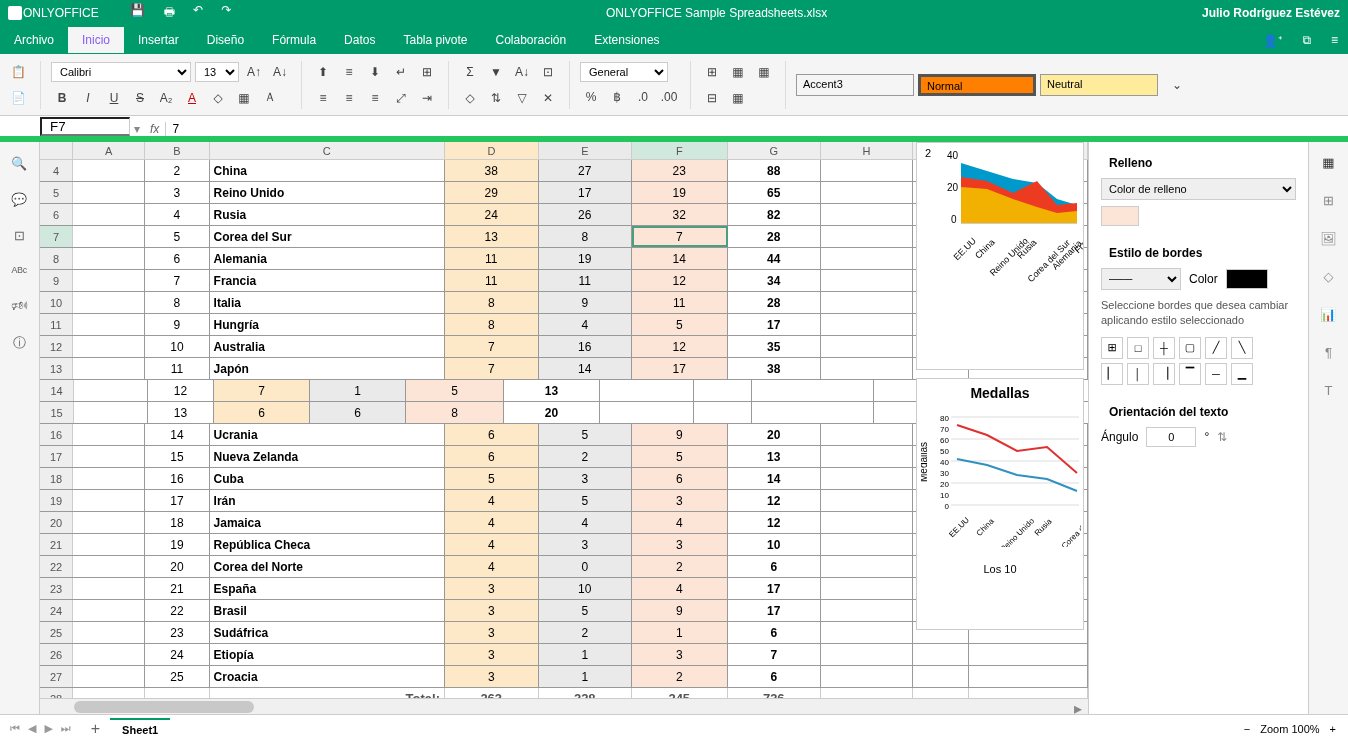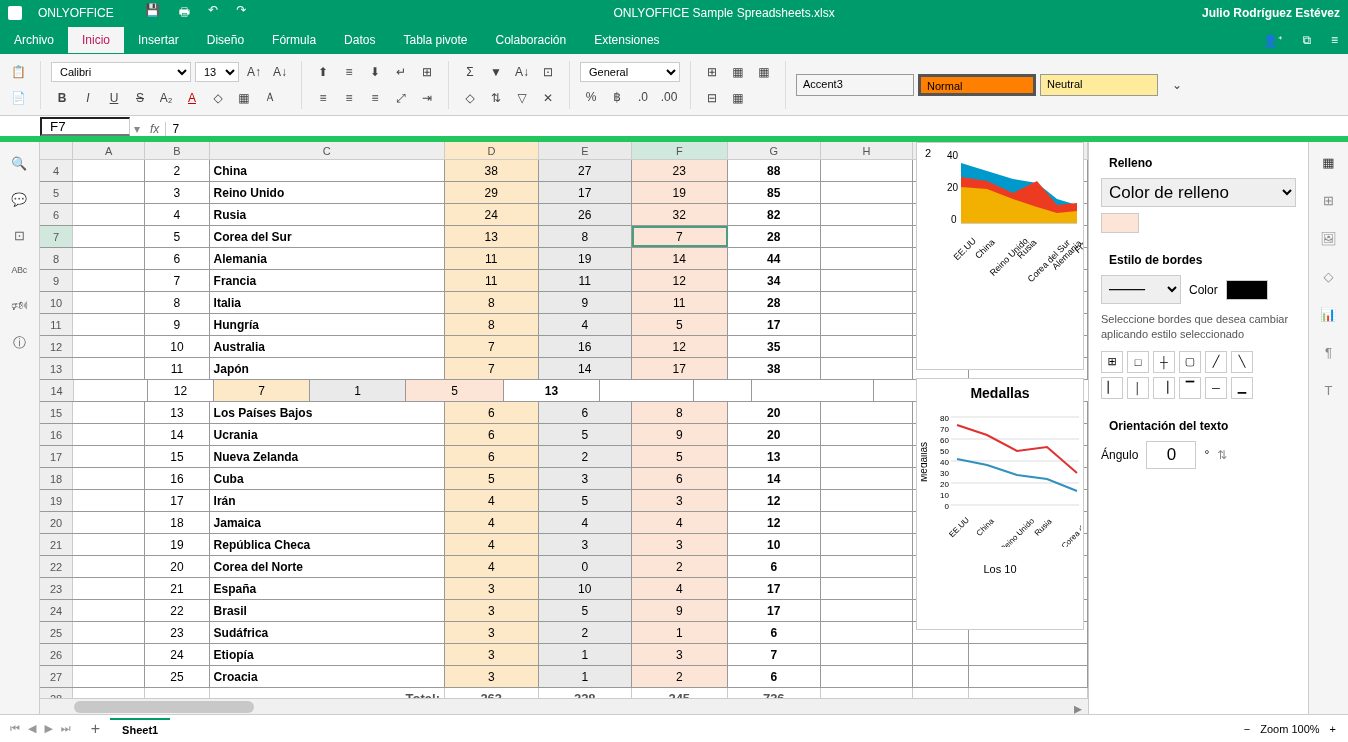--- a/index.html
+++ b/index.html
@@ -1,27 +1,27 @@
 <!DOCTYPE html>
 <html><head>
 <meta charset="utf-8">
 <style>
 * { margin: 0; padding: 0; box-sizing: border-box; font-family: Arial, sans-serif; }
 body { width: 1348px; height: 742px; overflow: hidden; background: #fff; }
 
 .titlebar { background: #009b6a; height: 26px; display: flex; align-items: center; color: #fff; padding: 0 8px; font-size: 12px; }
-.titlebar .logo { display: flex; gap: 16px; margin-right: 20px; }
+.titlebar .logo { display: flex; gap: 1px; margin-right: 20px; }
 .titlebar .logo-box { width: 14px; height: 14px; background: #fff; border-radius: 2px; }
 .titlebar .qa-icons { display: flex; gap: 18px; margin-left: 12px; }
 .titlebar .title { flex: 1; text-align: center; font-size: 12px; }
 .titlebar .user { font-weight: bold; }
 
 .menubar { background: #009b6a; height: 28px; display: flex; align-items: center; color: #fff; font-size: 12px; }
 .menubar .mtab { padding: 6px 14px; cursor: pointer; }
-.menubar .mtab.active { background: #f5f5f5; color: #be185d; }
+.menubar .mtab.active { background: #f5f5f5; color: #8b5cf6; }
 .menubar .spacer { flex: 1; }
 .menubar .ricon { padding: 0 10px; cursor: pointer; }
 
 .ribbon { height: 62px; background: #f5f5f5; border-bottom: 1px solid #ccc; display: flex; align-items: center; padding: 0 8px; gap: 6px; }
 .ribbon .col { display: flex; flex-direction: column; gap: 4px; justify-content: center; }
 .ribbon .row { display: flex; gap: 4px; align-items: center; }
 .ribbon .sep { width: 1px; height: 48px; background: #ddd; margin: 0 4px; }
 .ribbon select, .ribbon input { border: 1px solid #ccc; font-size: 11px; padding: 2px 4px; background: #fff; }
 .ribbon .btn { width: 22px; height: 22px; display: flex; align-items: center; justify-content: center; cursor: pointer; font-size: 12px; color: #444; }
 .ribbon .style-box { width: 118px; height: 22px; border: 1px solid #999; font-size: 11px; padding: 3px 6px; }
@@ -60,21 +60,21 @@
 
 .chart-over { position: absolute; right: 4px; top: 0; width: 168px; height: 228px; background: #fff; border: 1px solid #ccc; font-size: 10px; overflow: hidden; }
 .chart-over2 { position: absolute; right: 4px; top: 236px; width: 168px; height: 252px; background: #fff; border: 1px solid #ccc; font-size: 10px; overflow: hidden; padding: 4px; }
 
 .hscroll { height: 16px; background: #f0f0f0; border-top: 1px solid #ccc; position: relative; }
 .hscroll .thumb { position: absolute; left: 34px; top: 2px; width: 180px; height: 12px; background: #c8c8c8; border-radius: 6px; }
 .hscroll .arrow-r { position: absolute; right: 2px; top: 0; width: 16px; text-align: center; color: #888; }
 
 .rpanel { width: 220px; border-left: 1px solid #ccc; padding: 10px 12px; font-size: 12px; background: #fff; }
 .rpanel .sect-title { font-weight: bold; font-size: 12px; margin: 4px 8px 8px; }
-.rpanel select, .rpanel input { width: 100%; border: 1px solid #ccc; font-size: 17px; padding: 3px; }
+.rpanel select, .rpanel input { width: 100%; border: 1px solid #ccc; font-size: 11px; padding: 3px; }
 .rpanel .swatch { width: 38px; height: 20px; background: #fce5d6; border: 1px solid #ccc; margin-top: 6px; }
 .rpanel .color-black { width: 42px; height: 20px; background: #000; border: 1px solid #ccc; display: inline-block; vertical-align: middle; }
 .rpanel .hint { font-size: 11px; color: #555; margin: 8px 0; line-height: 1.4; }
 .rpanel .border-row { display: flex; gap: 4px; margin: 4px 0; }
 .rpanel .bic { width: 22px; height: 22px; border: 1px solid #ccc; display: flex; align-items: center; justify-content: center; font-size: 11px; cursor: pointer; }
 .rpanel .angle-row { display: flex; align-items: center; gap: 8px; margin-top: 6px; }
 .rpanel .angle-row input { width: 50px; text-align: center; }
 
 .rsidebar { width: 40px; background: #f5f5f5; border-left: 1px solid #ccc; display: flex; flex-direction: column; align-items: center; gap: 18px; padding-top: 10px; }
 .rsidebar .ric { width: 20px; height: 20px; color: #888; cursor: pointer; display: flex; align-items: center; justify-content: center; font-size: 13px; }
@@ -188,21 +188,21 @@
     <div class="row">
       <div class="btn">◇</div>
       <div class="btn">⇅</div>
       <div class="btn">▽</div>
       <div class="btn">✕</div>
     </div>
   </div>
   <div class="sep"></div>
   <div class="col">
     <div class="row">
-        <select style="width:100px"><option>General</option></select>
+        <select style="width:88px"><option>General</option></select>
       </div>
     <div class="row">
       <div class="btn">%</div>
       <div class="btn">฿</div>
       <div class="btn">.0</div>
       <div class="btn">.00</div>
     </div>
   </div>
   <div class="sep"></div>
   <div class="col">
@@ -271,21 +271,21 @@
           <div class="cell colJ"></div>
         </div>
         <div class="grow">
           <div class="rh">5</div>
           <div class="cell colA"></div>
           <div class="cell colB center">3</div>
           <div class="cell colC bold">Reino Unido</div>
           <div class="cell colD center">29</div>
           <div class="cell colE center">17</div>
           <div class="cell colF center">19</div>
-          <div class="cell colG center bold">85</div>
+          <div class="cell colG center bold">65</div>
           <div class="cell colH"></div>
           <div class="cell colI"></div>
           <div class="cell colJ"></div>
         </div>
         <div class="grow">
           <div class="rh">6</div>
           <div class="cell colA"></div>
           <div class="cell colB center">4</div>
           <div class="cell colC bold">Rusia</div>
           <div class="cell colD center">24</div>
@@ -396,21 +396,20 @@
           <div class="cell colF center">5</div>
           <div class="cell colG center bold">13</div>
           <div class="cell colH"></div>
           <div class="cell colI"></div>
           <div class="cell colJ"></div>
         </div>
         <div class="grow">
           <div class="rh">15</div>
           <div class="cell colA"></div>
           <div class="cell colB center">13</div>
-          <div class="cell colC bold">Los Países Bajos</div>
           <div class="cell colD center">6</div>
           <div class="cell colE center">6</div>
           <div class="cell colF center">8</div>
           <div class="cell colG center bold">20</div>
           <div class="cell colH"></div>
           <div class="cell colI"></div>
           <div class="cell colJ"></div>
         </div>
         <div class="grow">
           <div class="rh">16</div>

